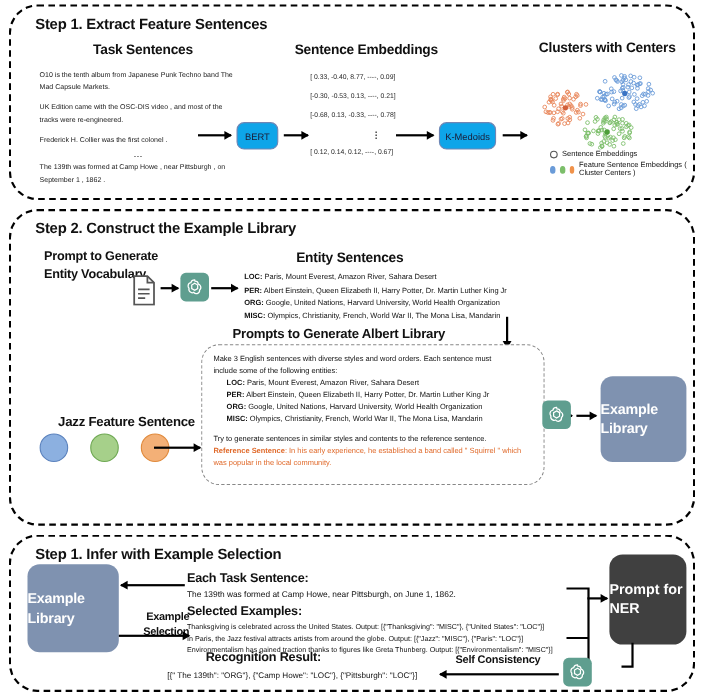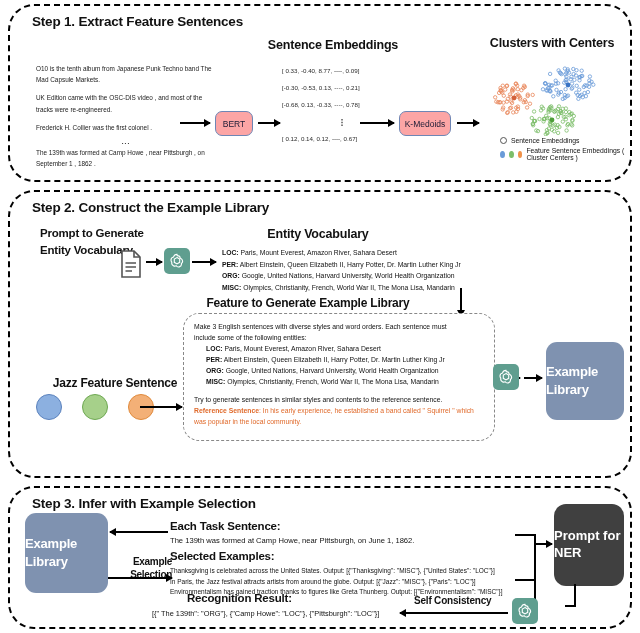--- a/index.html
+++ b/index.html
@@ -45,21 +45,21 @@
   #s1-sentences .dots { text-align:center; margin: -4px 0 0 0; font-weight:bold; letter-spacing:1px;}
 
   #s1-emb {
     position: absolute; left: 272px; top: 62px; width: 110px;
     font-size: 6.2px; line-height: 1.0; color:#2a2a2a; text-align:left;
   }
   #s1-emb div { margin-bottom: 11px; white-space: nowrap; }
   #s1-emb .vdots { text-align:center; margin-left:10px; line-height:0.7; font-size:8px; font-weight:bold;}
 
   .procbox {
-    position:absolute; background:#fca5a5; border:1px solid #6e86b5;
+    position:absolute; background:#0ea5e9; border:1px solid #6e86b5;
     border-radius: 7px; color:#1b1b35; font-size: 8.5px;
     display:flex; align-items:center; justify-content:center;
     font-weight: 500;
   }
   #bert      { left:205px; top:105px; width:38px; height:25px; }
   #kmedoids  { left:389px; top:105px; width:52px; height:25px;text-align:right; }
 
   .arrow { position:absolute; height:2px; background:#000; }
   .arrow::after {
     content:''; position:absolute; right:-1px; top:-3px;
@@ -182,20 +182,21 @@
   }
   #a13 { left:534px; top:543px; width:18px; }
   #a14 { left:400px; top:612px; width:108px; }
 </style>
 </head>
 <body>
 
 <div class="panel" id="panel1">
   <div class="step-title">Step 1. Extract Feature Sentences</div>
 
+  <div class="col-title" id="s1-tasks-title">Task Sentences</div>
   <div class="col-title" id="s1-emb-title">Sentence Embeddings</div>
   <div class="col-title" id="s1-clu-title">Clusters with Centers</div>
 
   <div id="s1-sentences">
     <p>O10 is the tenth album from Japanese Punk Techno band The Mad Capsule Markets.</p>
     <p>UK Edition came with the OSC-DIS video , and most of the tracks were re-engineered.</p>
     <p>Frederick H. Collier was the first colonel .</p>
     <p class="dots">...</p>
     <p>The 139th was formed at Camp Howe , near Pittsburgh , on September 1 , 1862 .</p>
   </div>
@@ -475,31 +476,31 @@
   <div class="gpticon">
     <svg width="18" height="18" viewBox="0 0 24 24" fill="none" stroke="#ffffff" stroke-width="1.5">
       <path d="M12 3.2c-2.4 0-4.2 1.6-4.6 3.4-1.9.3-3.4 2-3.4 4 0 1.1.4 2.1 1.1 2.8-.5 1.9.4 4 2.1 4.9 1.2.7 2.6.7 3.7.1.9 1.3 2.6 1.9 4.2 1.4 1.9-.6 3.1-2.5 2.8-4.4 1.4-1.1 1.9-3.1 1.1-4.8-.5-1.1-1.5-1.9-2.6-2.2-.2-2-1.9-3.5-4-3.5 0-.3-.2-1-.4-1.7z"></path>
       <path d="M12 7.4 15.6 9.5 V13.8 L12 15.9 8.4 13.8 V9.5 Z"></path>
     </svg>
   </div>
 </div>
 <div class="arrow" id="a5"></div>
 <div class="arrow" id="a6"></div>
 
-<div class="col-title" id="s2-ev-title">Entity Vocabulary</div>
+<div class="col-title" id="s2-ev-title">Entity Sentences</div>
 <div id="s2-ev">
   <div><b>LOC:</b> <span>Paris, Mount Everest, Amazon River, Sahara Desert</span></div>
   <div><b>PER:</b> <span>Albert Einstein, Queen Elizabeth II, Harry Potter, Dr. Martin Luther King Jr</span></div>
   <div><b>ORG:</b> <span>Google, United Nations, Harvard University, World Health Organization</span></div>
   <div><b>MISC:</b> <span>Olympics, Christianity, French, World War II, The Mona Lisa, Mandarin</span></div>
 </div>
 
 <div class="arrow-down" id="a7"></div>
 
-<div class="col-title" id="s2-pgel-title">Feature to Generate Example Library</div>
+<div class="col-title" id="s2-pgel-title">Prompts to Generate Albert Library</div>
 
 <div id="promptbox">
   <div class="line">Make 3 English sentences with diverse styles and word orders. Each sentence must</div>
   <div class="line">include some of the following entities:</div>
   <div class="line ind"><b>LOC:</b> <span>Paris, Mount Everest, Amazon River, Sahara Desert</span></div>
   <div class="line ind"><b>PER:</b> <span>Albert Einstein, Queen Elizabeth II, Harry Potter, Dr. Martin Luther King Jr</span></div>
   <div class="line ind"><b>ORG:</b> <span>Google, United Nations, Harvard University, World Health Organization</span></div>
   <div class="line ind"><b>MISC:</b> <span>Olympics, Christianity, French, World War II, The Mona Lisa, Mandarin</span></div>
   <div class="gap"></div>
   <div class="line">Try to generate sentences in similar styles and contents to the reference sentence.</div>
@@ -523,21 +524,21 @@
 
 <div class="col-title" id="s2-efs-title">Jazz Feature Sentence</div>
 <div id="circles">
   <span class="bigdot blue"></span>
   <span class="bigdot green"></span>
   <span class="bigdot orange"></span>
 </div>
 <div class="arrow" id="a10"></div>
 
 <div class="panel" id="panel3">
-  <div class="step-title">Step 3. Infer with Example Selection</div>
+  <div class="step-title">Step 1. Infer with Example Selection</div>
 </div>
 
 <div id="exlib-box2">
   <span>Example Library</span>
 </div>
 <div class="arrow-left" id="a11"></div>
 <div id="exsel-label">Example Selection</div>
 <div class="arrow" id="a12"></div>
 
 <div id="s3-ets">Each Task Sentence:</div>

